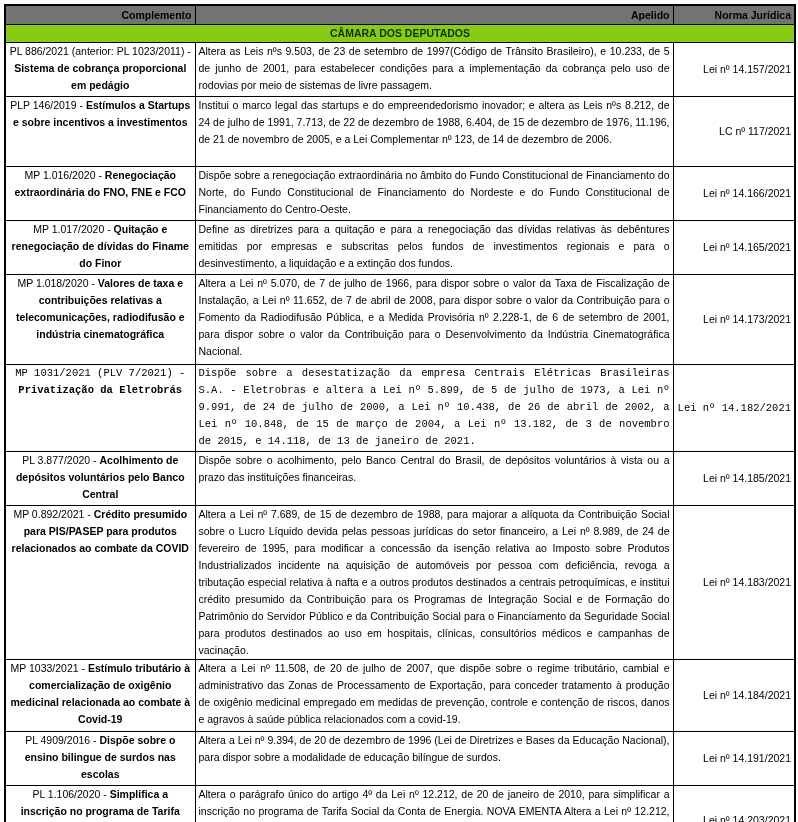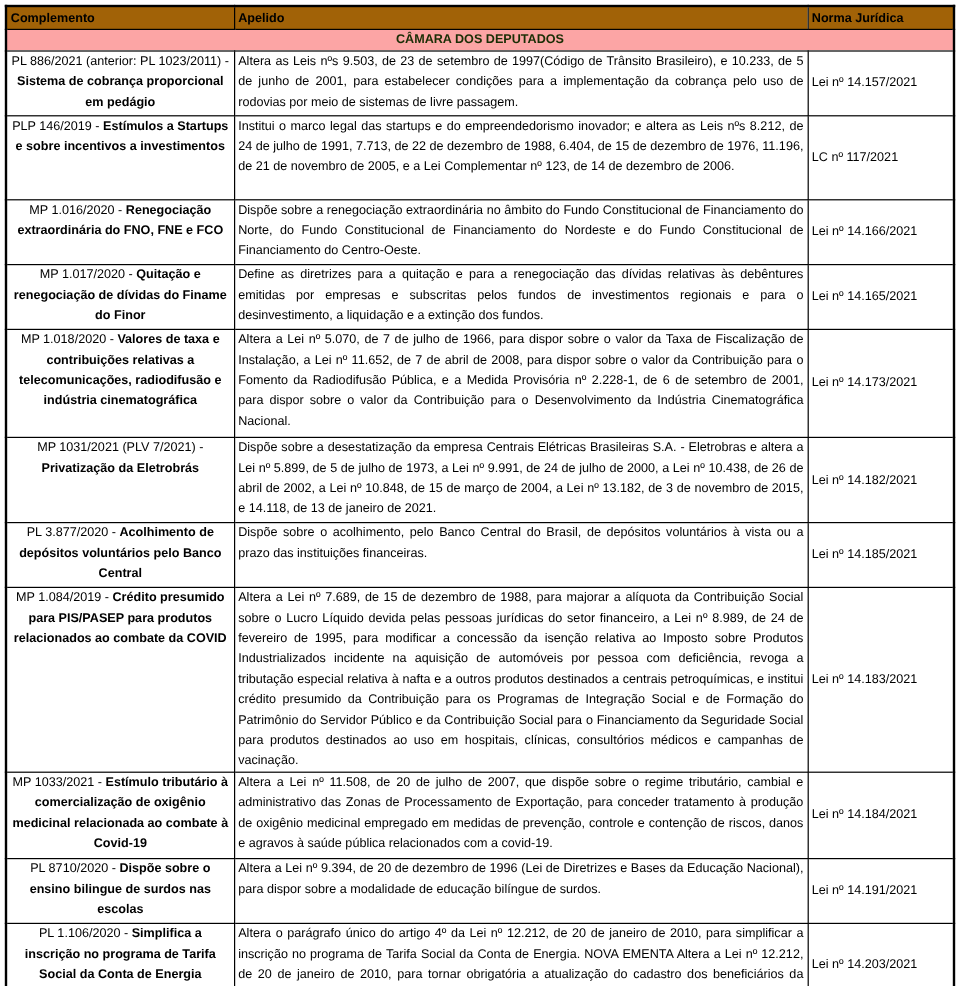--- a/index.html
+++ b/index.html
@@ -20,50 +20,50 @@
     border:1px solid #000;
     font-size:10.5px;
     line-height:17px;
     padding:0 3px;
     overflow:hidden;
   }
   col.c1{width:190px;}
   col.c2{width:478px;}
   col.c3{width:122px;}
   th.colhead{
-    background:#a16207;
+    background:#737373;
     font-weight:bold;
     font-size:11px;
-    text-align:left;
+    text-align:right;
     height:18px;
     vertical-align:middle;
     margin-top:33px;
   }
   td.section{
-    background:#fca5a5;
+    background:#84cc16;
     font-weight:bold;
     font-size:11px;
     text-align:center;
     height:15px;
     vertical-align:middle;
     color:#1a2e05;
   }
   td.comp{
     text-align:center;
     vertical-align:top;
     padding-top:1px;
   }
   td.comp b{font-weight:bold;}
   td.apel{
     text-align:justify;
     vertical-align:top;
     padding:1px 4px 0 4px;
   }
   td.norma{
-    text-align:left;
+    text-align:right;
     vertical-align:middle;
   }
 </style>
 </head>
 <body>
 
 <div class="sheet">
   <table class="leg">
     <colgroup>
       <col class="c1">
@@ -99,42 +99,42 @@
       <tr style="height:54px;">
         <td class="comp"><span>MP 1.017/2020 - </span><b>Quitação e renegociação de dívidas do Finame do Finor</b></td>
         <td class="apel">Define as diretrizes para a quitação e para a renegociação das dívidas relativas às debêntures emitidas por empresas e subscritas pelos fundos de investimentos regionais e para o desinvestimento, a liquidação e a extinção dos fundos.</td>
         <td class="norma">Lei nº 14.165/2021</td>
       </tr>
       <tr style="height:90px;margin-top:32px;">
         <td class="comp"><span>MP 1.018/2020 - </span><b>Valores de taxa e contribuições relativas a telecomunicações, radiodifusão e indústria cinematográfica</b></td>
         <td class="apel">Altera a Lei nº 5.070, de 7 de julho de 1966, para dispor sobre o valor da Taxa de Fiscalização de Instalação, a Lei nº 11.652, de 7 de abril de 2008, para dispor sobre o valor da Contribuição para o Fomento da Radiodifusão Pública, e a Medida Provisória nº 2.228-1, de 6 de setembro de 2001, para dispor sobre o valor da Contribuição para o Desenvolvimento da Indústria Cinematográfica Nacional.</td>
         <td class="norma">Lei nº 14.173/2021</td>
       </tr>
-      <tr style="height:71px;">
+      <tr style="height:87px;font-family:Liberation Mono, monospace;">
         <td class="comp"><span>MP 1031/2021 (PLV 7/2021) - </span><b>Privatização da Eletrobrás</b></td>
         <td class="apel">Dispõe sobre a desestatização da empresa Centrais Elétricas Brasileiras S.A. - Eletrobras e altera a Lei nº 5.899, de 5 de julho de 1973, a Lei nº 9.991, de 24 de julho de 2000, a Lei nº 10.438, de 26 de abril de 2002, a Lei nº 10.848, de 15 de março de 2004, a Lei nº 13.182, de 3 de novembro de 2015, e 14.118, de 13 de janeiro de 2021.</td>
         <td class="norma">Lei nº 14.182/2021</td>
       </tr>
       <tr style="height:54px;padding-left:16px;">
         <td class="comp"><span>PL 3.877/2020 - </span><b>Acolhimento de depósitos voluntários pelo Banco Central</b></td>
         <td class="apel">Dispõe sobre o acolhimento, pelo Banco Central do Brasil, de depósitos voluntários à vista ou a prazo das instituições financeiras.</td>
         <td class="norma">Lei nº 14.185/2021</td>
       </tr>
       <tr style="height:144px;">
-        <td class="comp"><span>MP 1.084/2019 - </span><b>Crédito presumido para PIS/PASEP para produtos relacionados ao combate da COVID</b></td>
+        <td class="comp"><span>MP 0.892/2021 - </span><b>Crédito presumido para PIS/PASEP para produtos relacionados ao combate da COVID</b></td>
         <td class="apel">Altera a Lei nº 7.689, de 15 de dezembro de 1988, para majorar a alíquota da Contribuição Social sobre o Lucro Líquido devida pelas pessoas jurídicas do setor financeiro, a Lei nº 8.989, de 24 de fevereiro de 1995, para modificar a concessão da isenção relativa ao Imposto sobre Produtos Industrializados incidente na aquisição de automóveis por pessoa com deficiência, revoga a tributação especial relativa à nafta e a outros produtos destinados a centrais petroquímicas, e institui crédito presumido da Contribuição para os Programas de Integração Social e de Formação do Patrimônio do Servidor Público e da Contribuição Social para o Financiamento da Seguridade Social para produtos destinados ao uso em hospitais, clínicas, consultórios médicos e campanhas de vacinação.</td>
         <td class="norma">Lei nº 14.183/2021</td>
       </tr>
       <tr style="height:72px;padding-left:13px;">
         <td class="comp"><span>MP 1033/2021 - </span><b>Estímulo tributário à comercialização de oxigênio medicinal relacionada ao combate à Covid-19</b></td>
         <td class="apel">Altera a Lei nº 11.508, de 20 de julho de 2007, que dispõe sobre o regime tributário, cambial e administrativo das Zonas de Processamento de Exportação, para conceder tratamento à produção de oxigênio medicinal empregado em medidas de prevenção, controle e contenção de riscos, danos e agravos à saúde pública relacionados com a covid-19.</td>
         <td class="norma">Lei nº 14.184/2021</td>
       </tr>
       <tr style="height:54px;">
-        <td class="comp"><span>PL 8710/2020 - </span><b>Dispõe sobre o ensino bilingue de surdos nas escolas</b></td>
+        <td class="comp"><span>PL 4909/2016 - </span><b>Dispõe sobre o ensino bilingue de surdos nas escolas</b></td>
         <td class="apel">Altera a Lei nº 9.394, de 20 de dezembro de 1996 (Lei de Diretrizes e Bases da Educação Nacional), para dispor sobre a modalidade de educação bilíngue de surdos.</td>
         <td class="norma">Lei nº 14.191/2021</td>
       </tr>
       <tr style="height:64px;">
         <td class="comp"><span>PL 1.106/2020 - </span><b>Simplifica a inscrição no programa de Tarifa Social da Conta de Energia</b></td>
         <td class="apel">Altera o parágrafo único do artigo 4º da Lei nº 12.212, de 20 de janeiro de 2010, para simplificar a inscrição no programa de Tarifa Social da Conta de Energia. NOVA EMENTA Altera a Lei nº 12.212, de 20 de janeiro de 2010, para tornar obrigatória a atualização do cadastro dos beneficiários da Tarifa Social de Energia Elétrica.</td>
         <td class="norma">Lei nº 14.203/2021</td>
       </tr>
     </tbody>
   </table>

